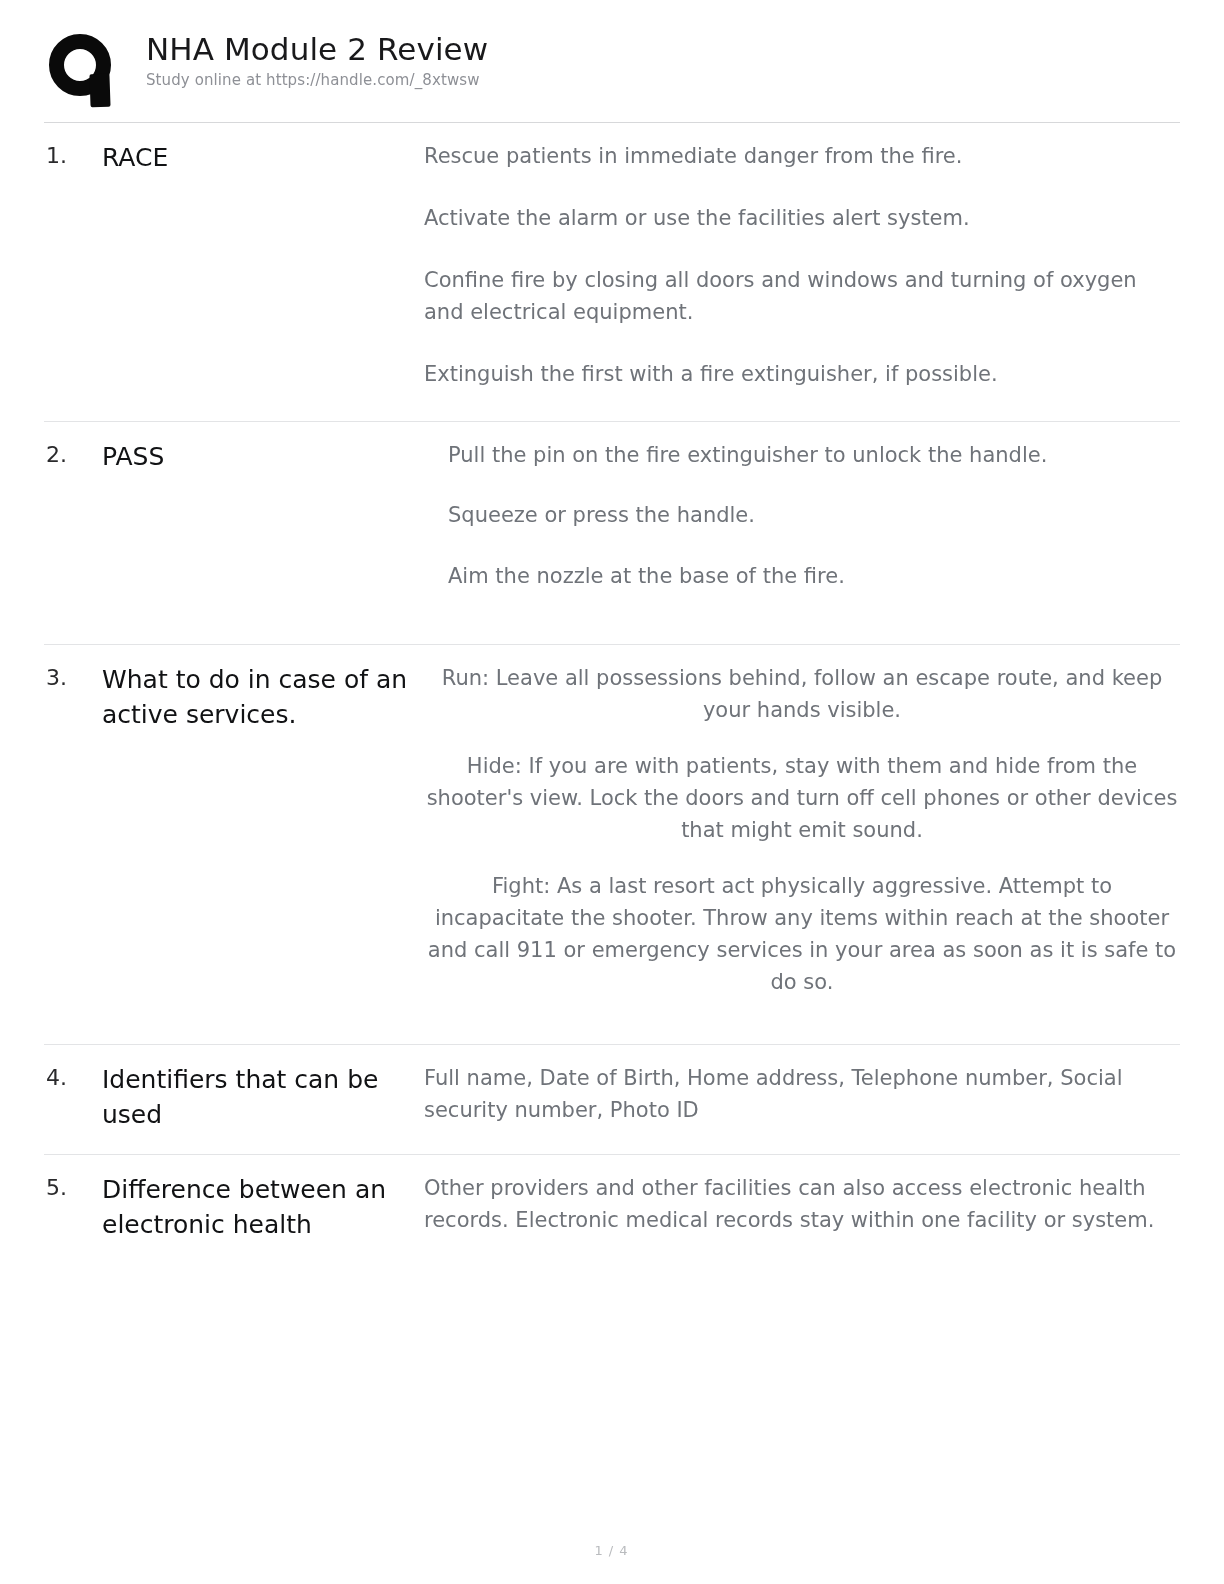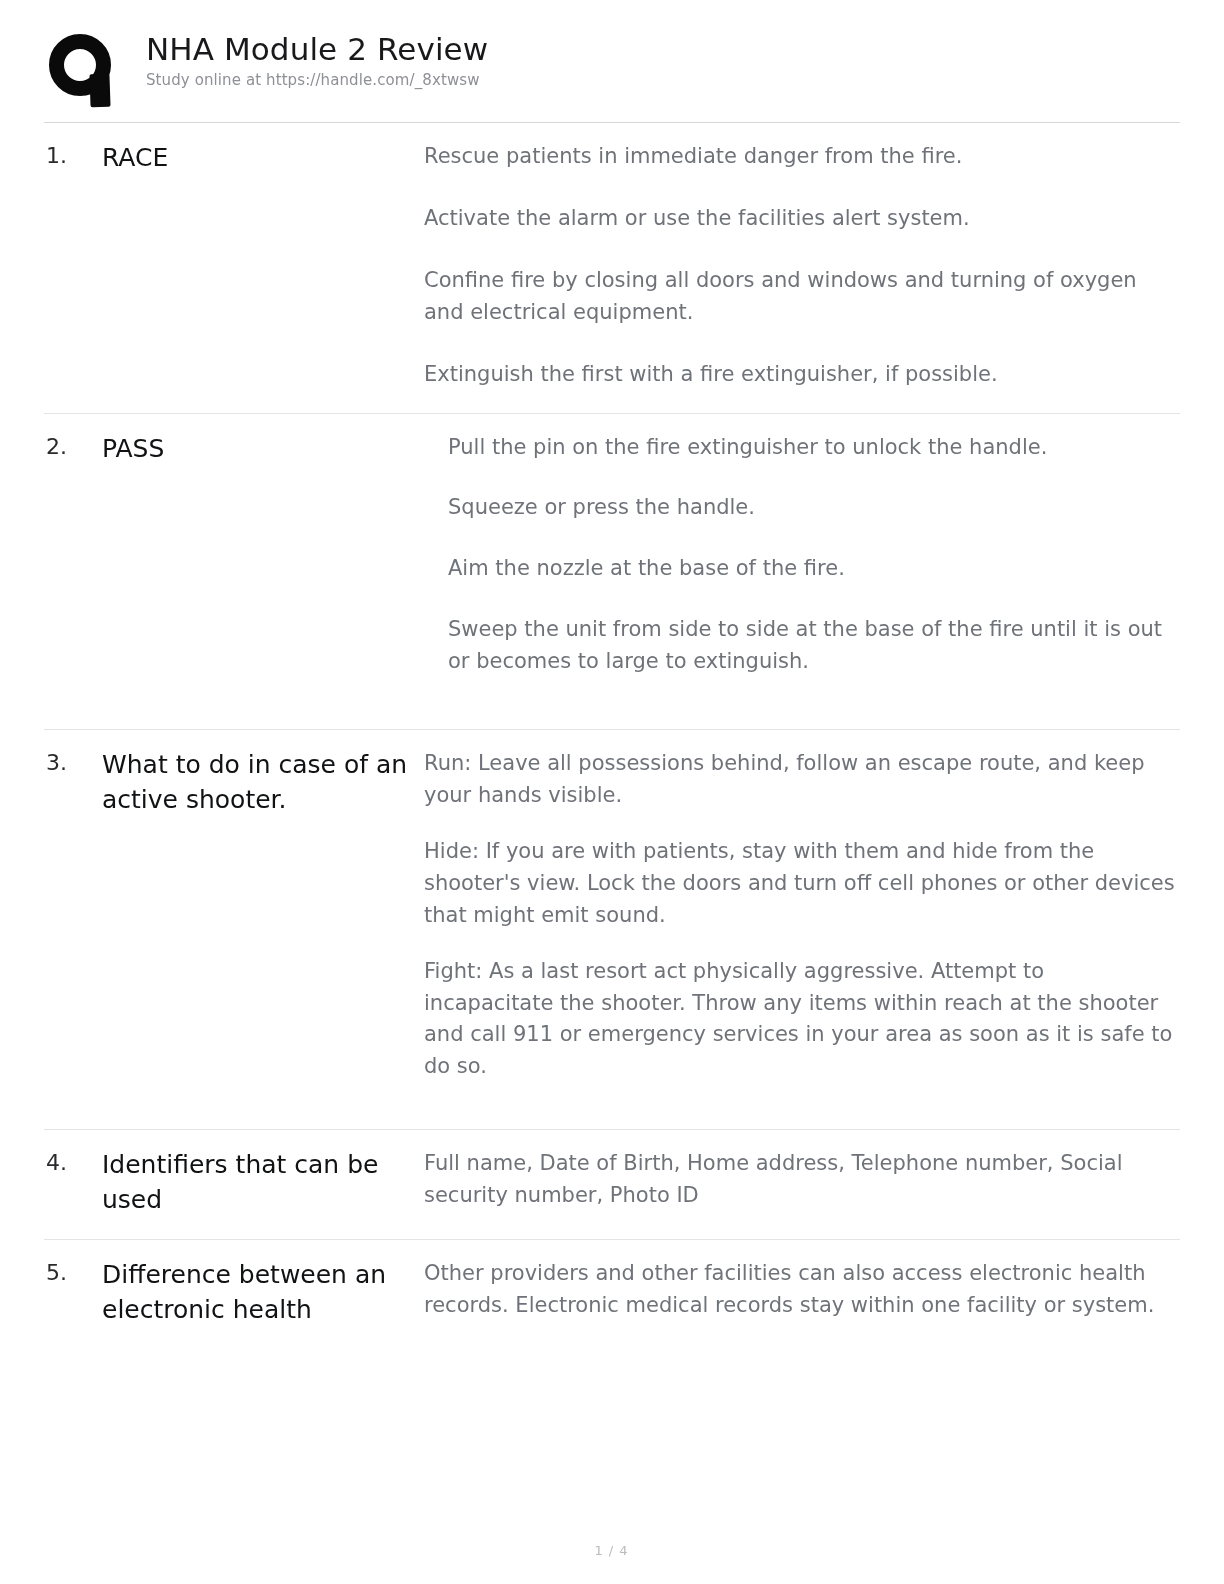--- a/index.html
+++ b/index.html
@@ -103,24 +103,24 @@
   }
   .def {
     flex: 1 1 auto;
     font-size: 21px;
     line-height: 1.52;
     color: #6f7379;
   }
   .def p {
     margin: 0 0 30px 0;
   }
-  .def p:last-child { margin-bottom: 0; }
+  .def p:last-child { margin-bottom: 8px; }
 
   .row-pass .def p { margin-bottom: 29px; margin-left: 24px; }
-  .row-shooter .def p { margin-bottom: 24px; }
+  .row-shooter .def p { margin-bottom: 24px; text-align: center; }
   .row-identifiers .def p,
   .row-ehr .def p { margin-bottom: 4px; }
 
   
   .footer {
     position: absolute;
     left: 0;
     right: 1px;
     bottom: 26px;
     text-align: center;
@@ -158,27 +158,26 @@
       </div>
     </div>
 
     <div class="row row-pass">
       <div class="num">2.</div>
       <div class="term">PASS</div>
       <div class="def">
         <p>Pull the pin on the fire extinguisher to unlock the handle.</p>
         <p>Squeeze or press the handle.</p>
         <p>Aim the nozzle at the base of the fire.</p>
-        <p>Sweep the unit from side to side at the base of the fire until it is out or becomes to large to extinguish.</p>
       </div>
     </div>
 
     <div class="row row-shooter">
       <div class="num">3.</div>
-      <div class="term">What to do in case of an active shooter.</div>
+      <div class="term">What to do in case of an active services.</div>
       <div class="def">
         <p>Run: Leave all possessions behind, follow an escape route, and keep your hands visible.</p>
         <p>Hide: If you are with patients, stay with them and hide from the shooter's view. Lock the doors and turn off cell phones or other devices that might emit sound.</p>
         <p>Fight: As a last resort act physically aggressive. Attempt to incapacitate the shooter. Throw any items within reach at the shooter and call 911 or emergency services in your area as soon as it is safe to do so.</p>
       </div>
     </div>
 
     <div class="row row-identifiers">
       <div class="num">4.</div>
       <div class="term">Identifiers that can be used</div>

